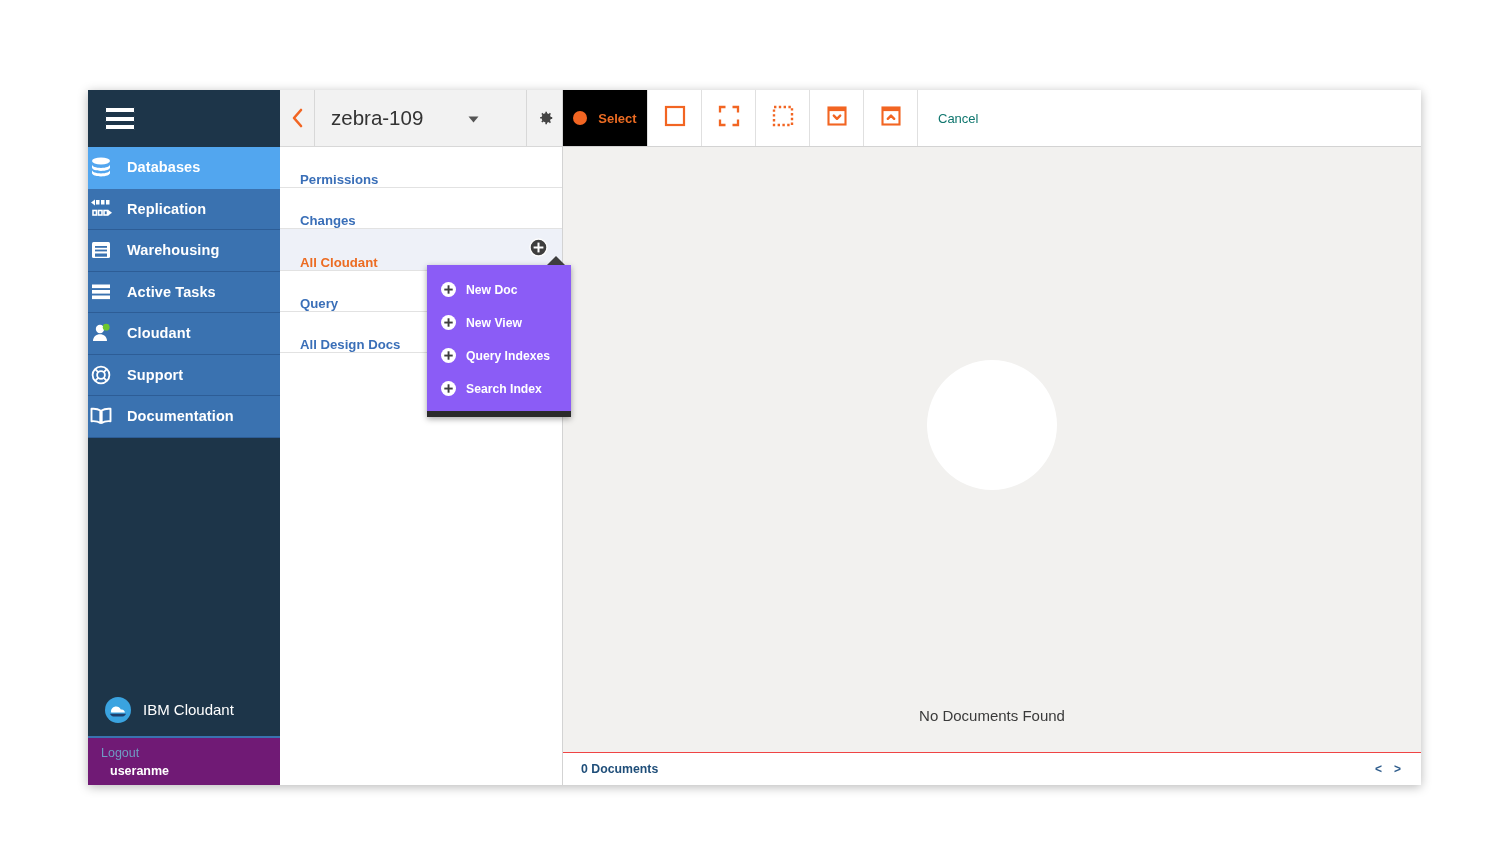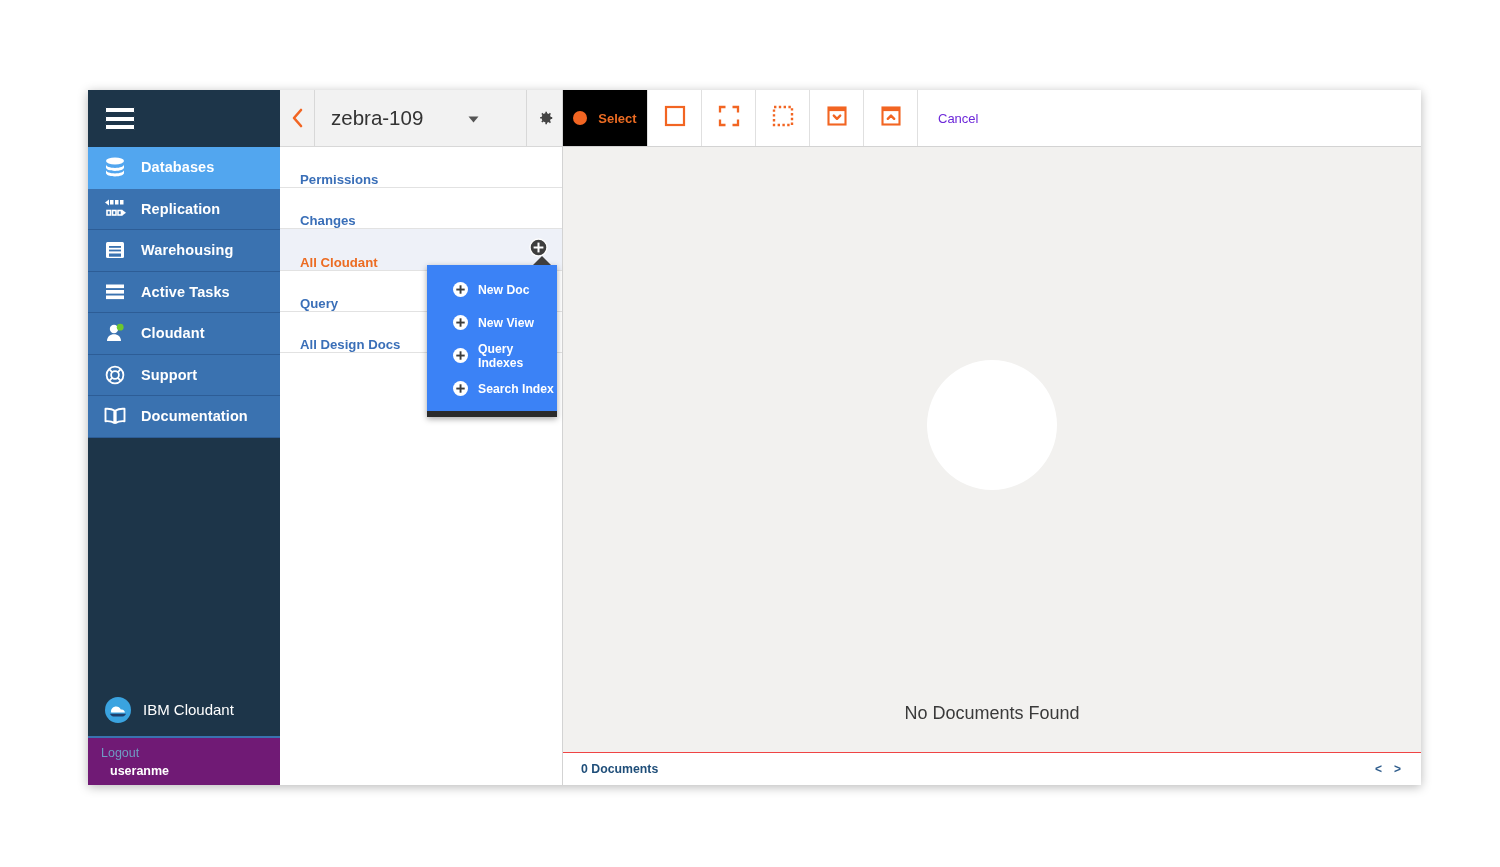--- a/index.html
+++ b/index.html
@@ -47,21 +47,20 @@
   .hamburger span { display: block; height: 6px; background: #ffffff;
                     border: 1px solid #1d3549; border-radius: 1px; }
 
   #nav-list { flex: 0 0 auto; }
   .nav-item {
     height: 41.5px;
     background: #3a72b0;
     border-bottom: 1px solid #2d5d96;
     display: flex;
     align-items: center;
-    padding-left: 14px;
     color: #ffffff;
     font-size: 14.5px;
     font-weight: bold;
     cursor: pointer;
     letter-spacing: 0.1px;
   }
   .nav-item.active { background: #52a6ef; border-bottom-color: #52a6ef; }
   .nav-icon { width: 26px; height: 24px; flex: 0 0 26px; margin-right: 13px;
               display: flex; align-items: center; justify-content: center; }
   .nav-icon svg { display: block; }
@@ -127,25 +126,25 @@
   }
   .doc-nav-row.selected { background: #eef1f8; color: #ec6c23; }
   .doc-nav-plus { position: absolute; right: 14px; top: 50%;
                   transform: translateY(-50%); cursor: pointer; }
   #doc-panel-fill { flex: 1 1 auto; background: #ffffff; }
 
   
   #plus-menu {
     position: absolute;
     left: 147px; top: 175px;
-    width: 130px;
-    background: #3b82f6;
+    width: 144px;
+    background: #8b5cf6;
     border-bottom: 6px solid #2b2b2b;
     z-index: 40;
-    padding: 8px 0 6px 12px;
+    padding: 8px 0 6px 0;
     box-shadow: 0 2px 6px rgba(0,0,0,0.35);
   }
   #plus-menu-arrow {
     position: absolute; top: -9px; right: 6px;
     width: 0; height: 0;
     border-left: 9px solid transparent;
     border-right: 9px solid transparent;
     border-bottom: 9px solid #3e3e3e;
   }
   .menu-item {
@@ -174,37 +173,37 @@
   #select-btn {
     width: 85px; flex: 0 0 85px;
     border-right: 1px solid #e0e0e0;
     display: flex; align-items: center; justify-content: center;
     gap: 11px; cursor: pointer; background: #000000;
   }
   .select-dot { width: 14px; height: 14px; border-radius: 50%; background: #f26522; }
   #select-label { color: #ec6c23; font-size: 13px; font-weight: bold; }
   #cancel-btn {
     display: flex; align-items: center;
-    padding-left: 20px; font-size: 13px; color: #6d28d9;
+    padding-left: 20px; font-size: 13px; color: #0f766e;
     cursor: pointer; background: #ffffff; flex: 1 1 auto;
   }
 
   #content-area {
     flex: 1 1 auto; position: relative; background: #f2f1ef;
     display: flex; flex-direction: column;
     align-items: center; justify-content: flex-start;
     min-height: 0;
   }
   #empty-circle {
     width: 130px; height: 130px; border-radius: 50%;
     background: #ffffff; margin-top: 213px;
   }
   #empty-label {
     position: absolute; bottom: 28px; left: 0; right: 0;
-    text-align: center; font-size: 18px; color: #3a3a3a;
+    text-align: center; font-size: 15px; color: #3a3a3a;
   }
 
   #statusbar {
     height: 33px; flex: 0 0 33px;
     background: #ffffff;
     border-top: 1px solid #ef4444;
     display: flex; align-items: center;
     padding: 0 20px 0 18px;
   }
   #doc-count { font-size: 12.3px; font-weight: bold; color: #1f4e79; }

